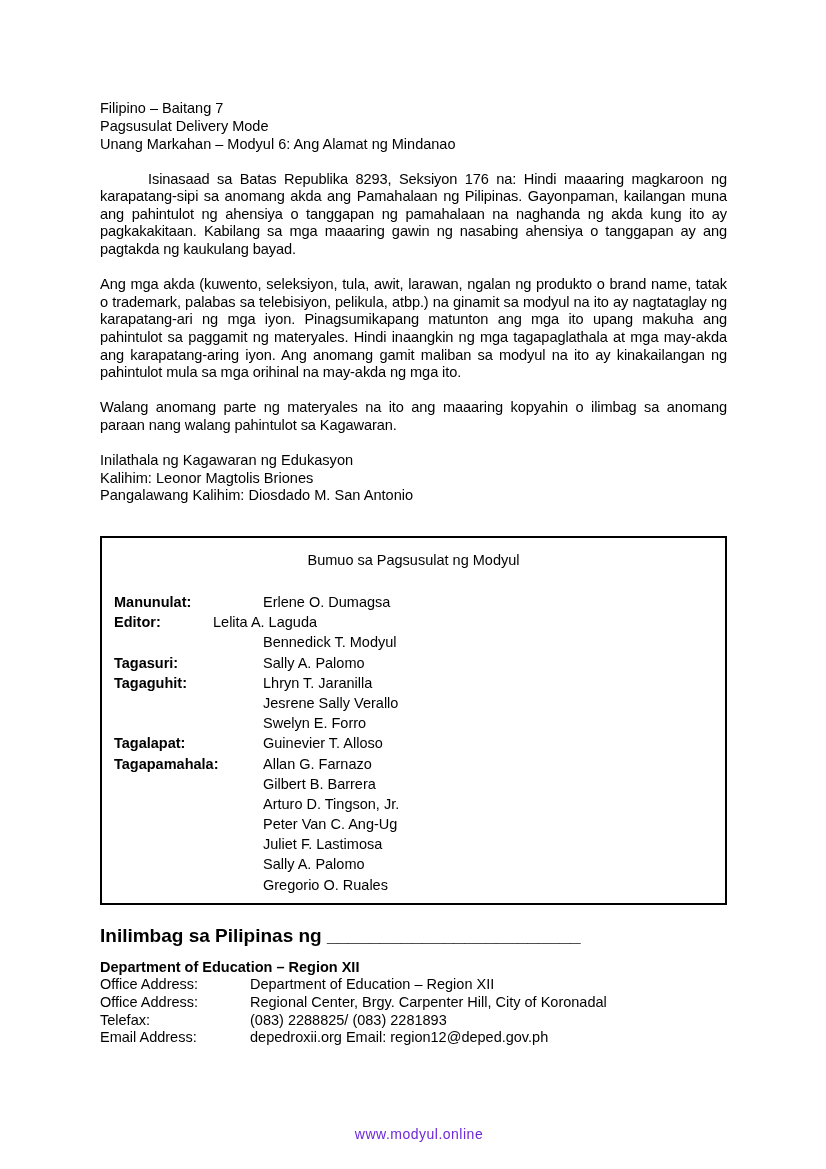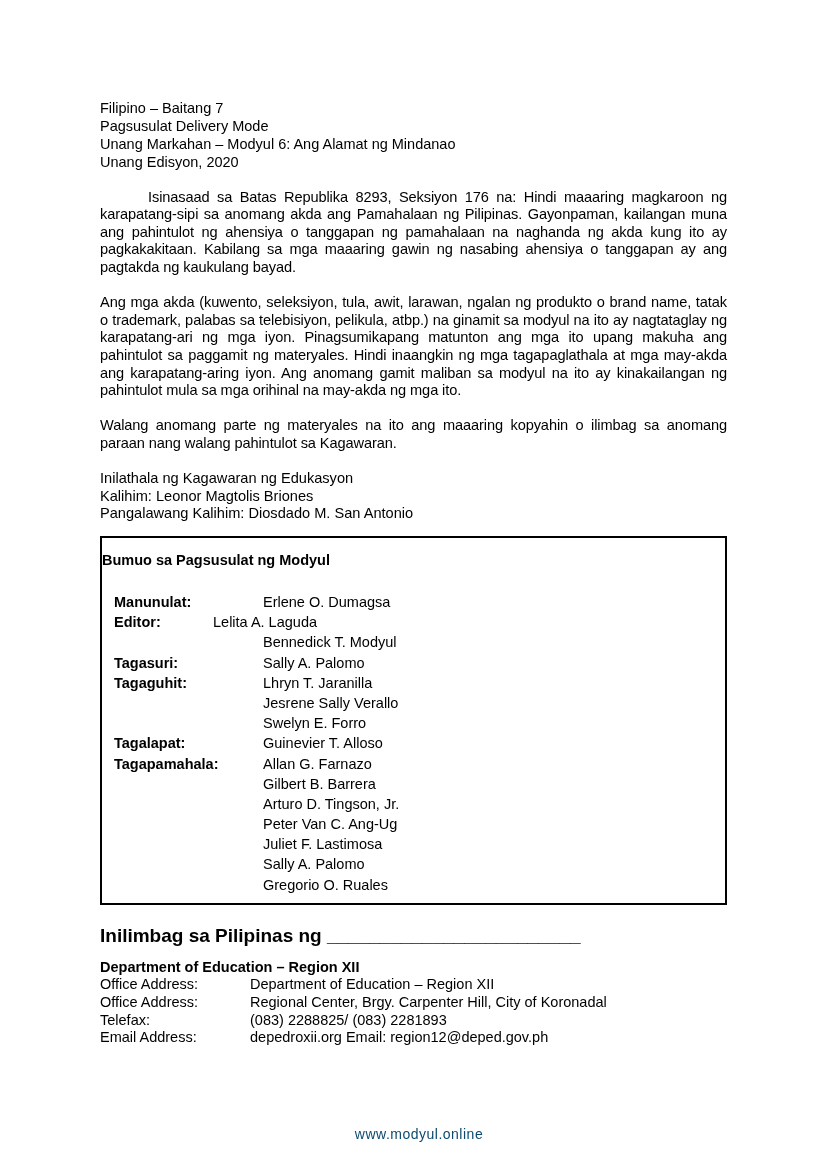--- a/index.html
+++ b/index.html
@@ -7,45 +7,44 @@
          font-family: "Liberation Sans", sans-serif; color: #000; }
   .page { position: absolute; left: 100px; top: 99px; width: 627px; }
   .hdr { font-weight: normal; font-size: 14.5px; line-height: 18px; }
   .para { font-family: "Liberation Sans", sans-serif; font-size: 14.6px; line-height: 17.6px;
           text-align: justify; margin: 0; letter-spacing: -0.1px; }
   .para.indent { text-indent: 48px; }
   .gap { height: 17.6px; }
   .line { font-size: 14.6px; line-height: 17.6px; }
   .credits-box { position: absolute; left: 100px; top: 536px; width: 623px; height: 365px;
                  border: 2px solid #000; }
-  .credits-title { position: absolute; left: 0; right: 0; top: 14px; text-align: left;
-                   font-weight: bold; font-size: 14.5px; }
+  .credits-title { position: absolute; left: 0; right: 0; top: 14px; text-align: center;
+                   font-weight: normal; font-size: 14.5px; }
   .credits-list { position: absolute; left: 12px; top: 54px; }
   .crow { position: relative; height: 20.2px; font-size: 14.5px; line-height: 20.2px; white-space: nowrap; }
   .crole { position: absolute; left: 0; font-weight: bold; }
   .cname { position: absolute; left: 149px; }
   .cname.editor { left: 99px; }
   .printed { position: absolute; left: 100px; top: 925px; font-weight: bold; font-size: 19px; }
   .deped { position: absolute; left: 100px; top: 958px; font-size: 14.5px; text-align: center; }
   .deped-title { font-weight: bold; line-height: 18px; }
   .arow { position: relative; height: 17.8px; line-height: 17.8px; white-space: nowrap; }
   .alabel { position: absolute; left: 0; }
   .avalue { position: absolute; left: 150px; }
   .footer { position: absolute; left: 12px; right: 0; top: 1126px; text-align: center;
-            font-size: 14px; color: #0c4a6e; letter-spacing: 0.5px; }
+            font-size: 14px; color: #6d28d9; letter-spacing: 0.5px; }
 </style>
 </head>
 <body>
 
 <div class="page">
   <div class="hdr">
     <div>Filipino – Baitang 7</div>
     <div>Pagsusulat Delivery Mode</div>
     <div>Unang Markahan – Modyul 6: Ang Alamat ng Mindanao</div>
-    <div>Unang Edisyon, 2020</div>
   </div>
   <div class="gap"></div>
   <p class="para indent">Isinasaad sa Batas Republika 8293, Seksiyon 176 na: Hindi maaaring magkaroon ng karapatang-sipi sa anomang akda ang Pamahalaan ng Pilipinas. Gayonpaman, kailangan muna ang pahintulot ng ahensiya o tanggapan ng pamahalaan na naghanda ng akda kung ito ay pagkakakitaan. Kabilang sa mga maaaring gawin ng nasabing ahensiya o tanggapan ay ang pagtakda ng kaukulang bayad.</p>
   <div class="gap"></div>
   <p class="para">Ang mga akda (kuwento, seleksiyon, tula, awit, larawan, ngalan ng produkto o brand name, tatak o trademark, palabas sa telebisiyon, pelikula, atbp.) na ginamit sa modyul na ito ay nagtataglay ng karapatang-ari ng mga iyon. Pinagsumikapang matunton ang mga ito upang makuha ang pahintulot sa paggamit ng materyales. Hindi inaangkin ng mga tagapaglathala at mga may-akda ang karapatang-aring iyon. Ang anomang gamit maliban sa modyul na ito ay kinakailangan ng pahintulot mula sa mga orihinal na may-akda ng mga ito.</p>
   <div class="gap"></div>
   <p class="para">Walang anomang parte ng materyales na ito ang maaaring kopyahin o ilimbag sa anomang paraan nang walang pahintulot sa Kagawaran.</p>
   <div class="gap"></div>
   <div>
     <div class="line">Inilathala ng Kagawaran ng Edukasyon</div>

